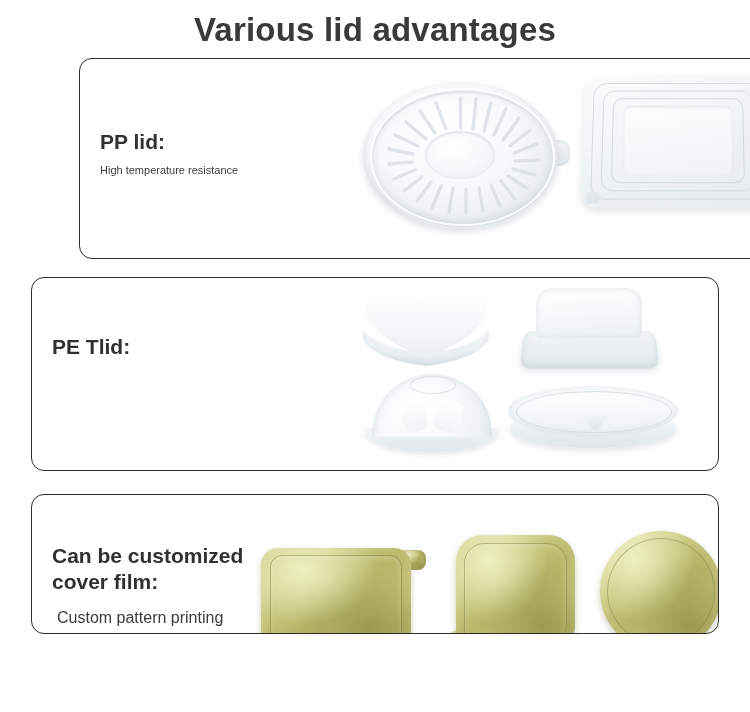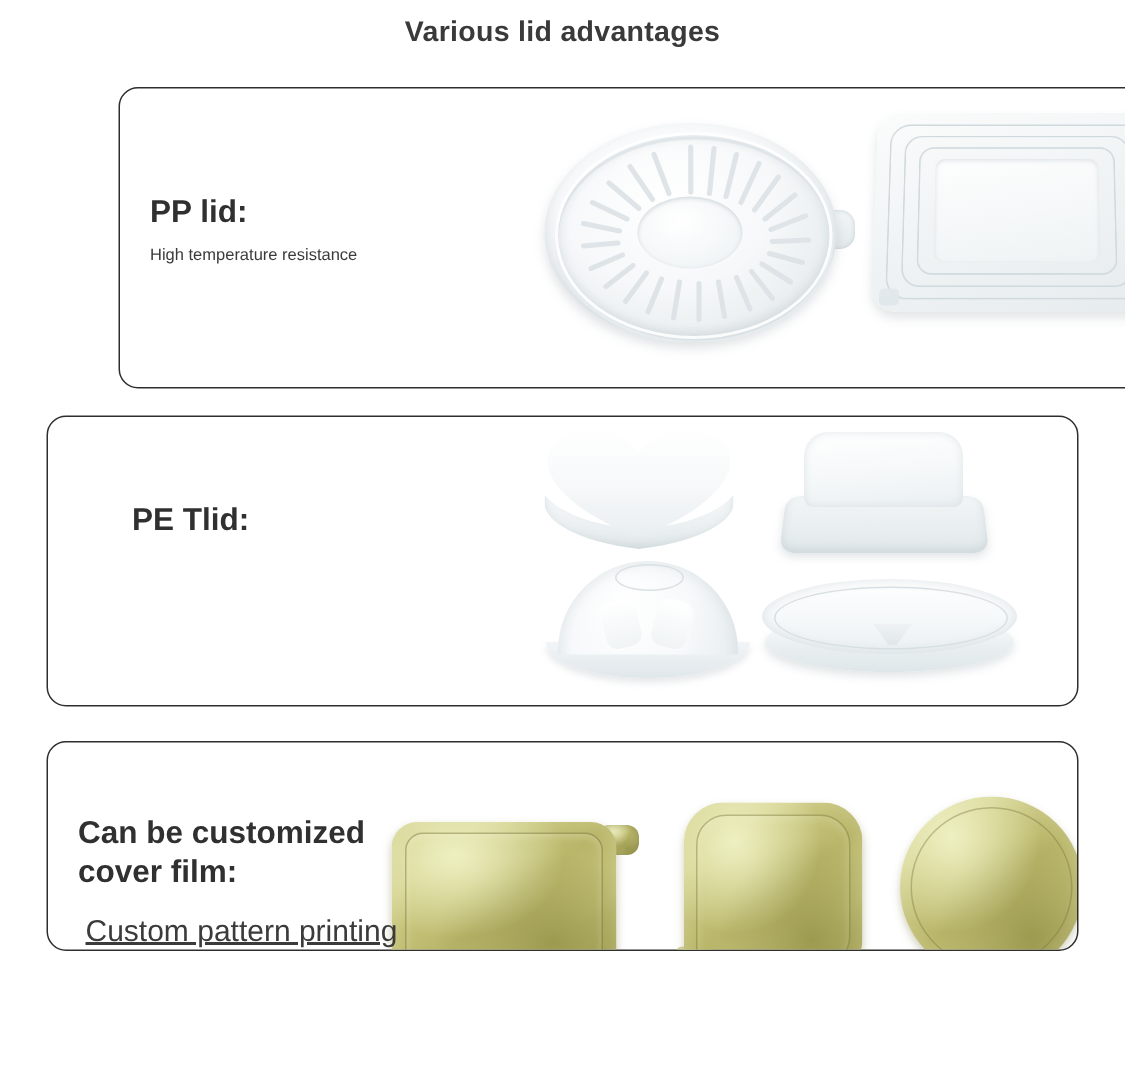--- a/index.html
+++ b/index.html
@@ -16,21 +16,21 @@
     position: relative;
   }
 
   
   .page-title {
     position: absolute;
     left: 0;
     top: 11px;
     width: 750px;
     text-align: center;
-    font-size: 19px;
+    font-size: 33px;
     font-weight: bold;
     color: #3a3a3a;
     letter-spacing: 0.2px;
   }
 
   
   .card {
     position: absolute;
     left: 31px;
     width: 688px;
@@ -43,39 +43,39 @@
   #card-1 { top: 58px;  height: 201px; margin-left: 48px; }
   #card-2 { top: 277px; height: 194px; }
   #card-3 { top: 494px; height: 140px; }
 
   .card-text {
     position: absolute;
     left: 20px;
     z-index: 5;
   }
   #card-1 .card-text { top: 70px; }
-  #card-2 .card-text { top: 56px; margin-left: 36px; }
+  #card-2 .card-text { top: 56px; }
   #card-3 .card-text { top: 48px; }
 
   .card-heading {
     font-size: 21px;
     font-weight: bold;
     color: #303030;
     line-height: 1.22;
     margin: 0 0 6px 0;
     white-space: pre-line;
   }
   .card-desc {
     font-size: 11px;
     color: #3b3b3b;
     line-height: 1.72;
     margin: 0;
     white-space: pre-line;
   }
-  #card-3 .card-desc { font-size: 20px; padding-left: 5px; margin-top: 10px; text-decoration: underline;}
+  #card-3 .card-desc { font-size: 16px; padding-left: 5px; margin-top: 10px;}
 
   
   .art {
     position: absolute;
     z-index: 2;
   }
 
   
   
   #pp-round-lid {

